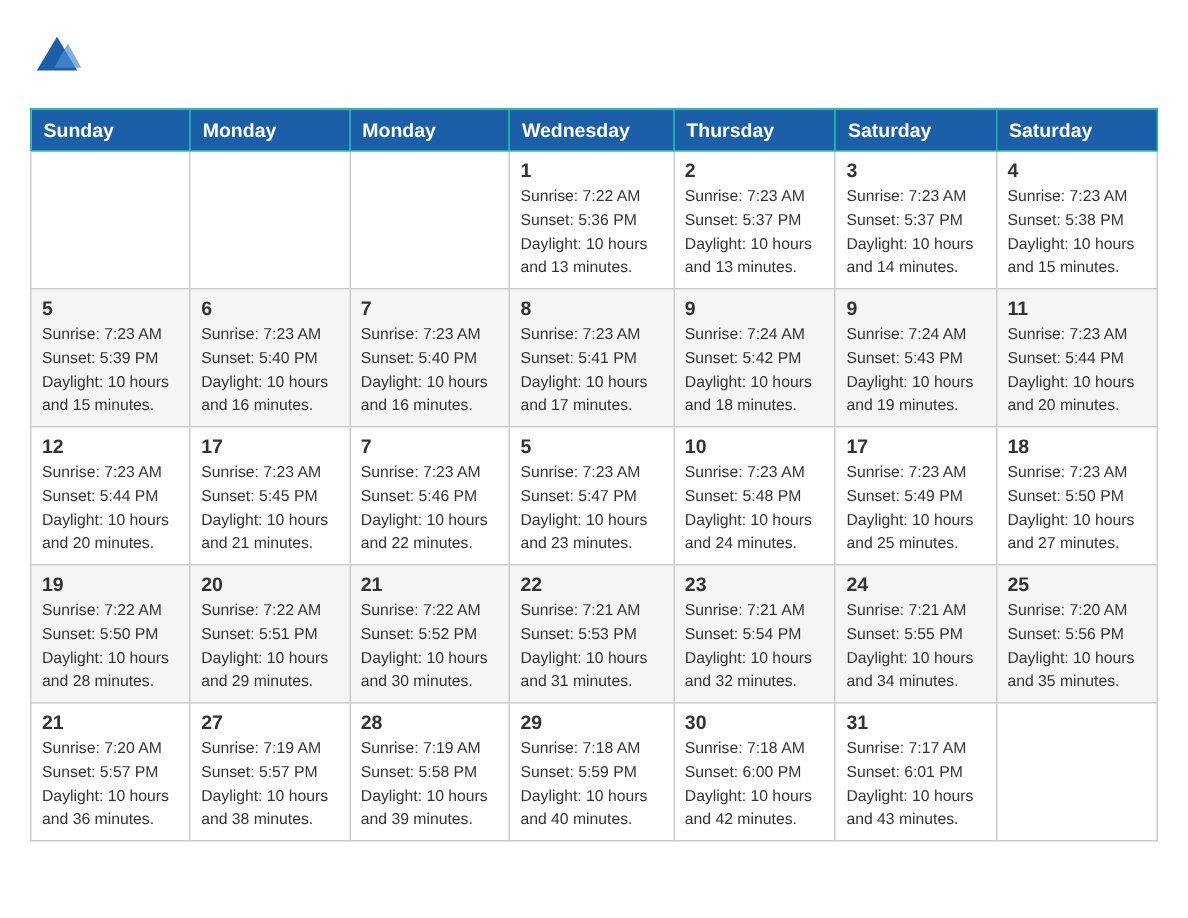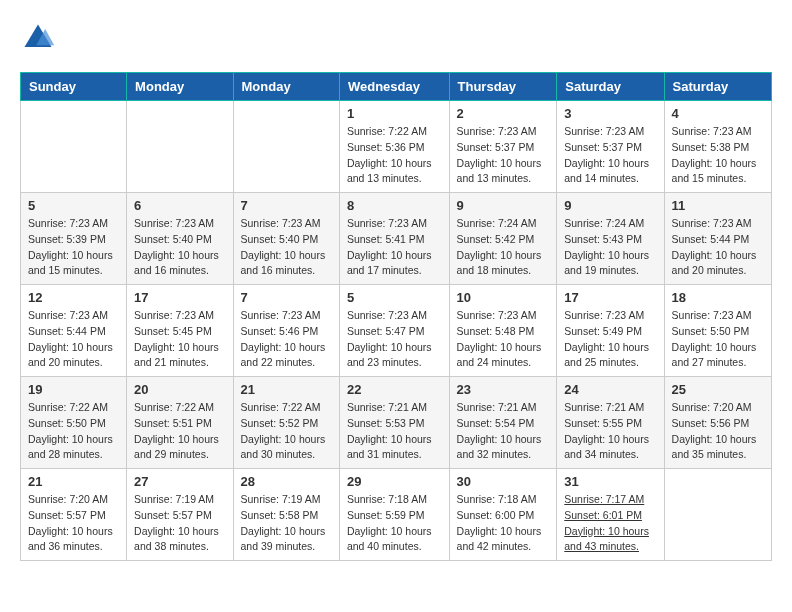--- a/index.html
+++ b/index.html
@@ -344,21 +344,21 @@
         </td>
         <td>
           <div class="day-number">30</div>
           <div class="day-info" style="white-space: pre-line;">Sunrise: 7:18 AM
 Sunset: 6:00 PM
 Daylight: 10 hours
 and 42 minutes.</div>
         </td>
         <td>
           <div class="day-number">31</div>
-          <div class="day-info" style="white-space: pre-line; text-decoration: underline;">Sunrise: 7:17 AM
+          <div class="day-info" style="white-space: pre-line;">Sunrise: 7:17 AM
 Sunset: 6:01 PM
 Daylight: 10 hours
 and 43 minutes.</div>
         </td>
         <td class="empty-cell"></td>
       </tr>
     </tbody>
 </table>
 
 </body></html>

